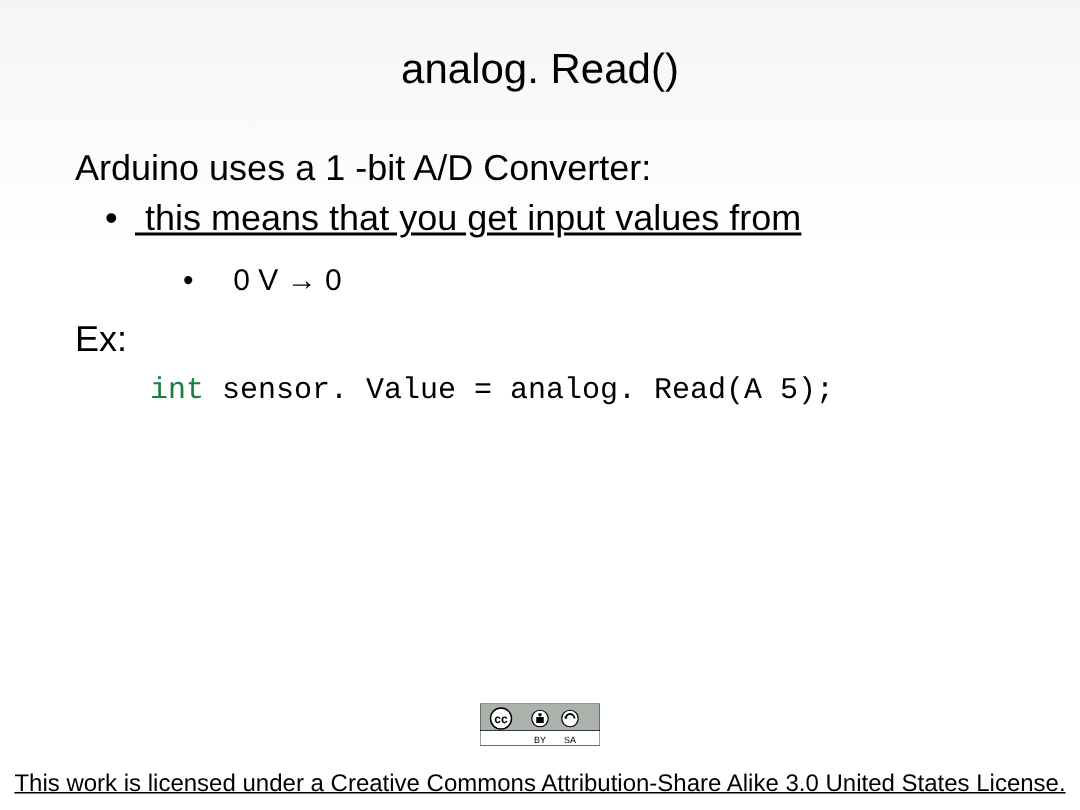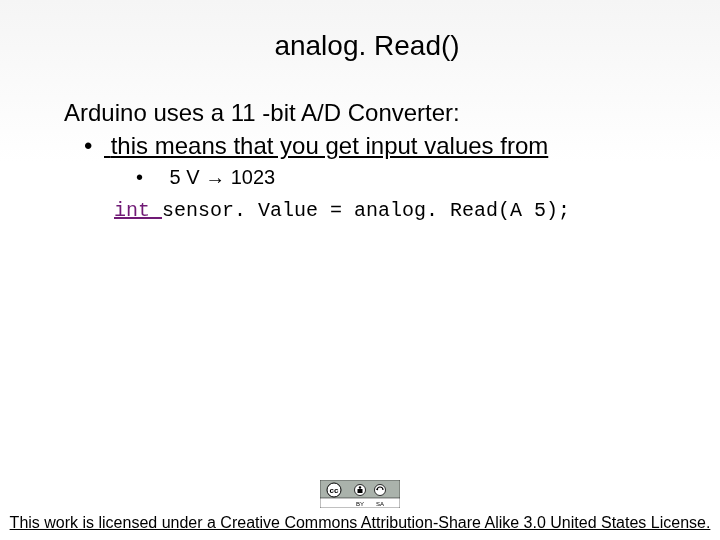--- a/index.html
+++ b/index.html
@@ -10,21 +10,21 @@
     body {
       width: 720px;
       height: 540px;
       background: linear-gradient(to bottom, #f5f5f5 0%, #ffffff 30%);
       font-family: Arial, Helvetica, sans-serif;
       color: #000;
       position: relative;
       overflow: hidden;
     }
     .slide {
-      padding: 30px 50px 0 64px;
+      padding: 30px 50px 0 50px;
     }
     .title {
       text-align: center;
       font-size: 28px;
       font-weight: normal;
       margin-bottom: 35px;
     }
     .body-text {
       font-size: 24px;
       line-height: 1.3;
@@ -60,57 +60,58 @@
     .ex-label {
       font-size: 24px;
       margin-top: 12px;
     }
     .code-line {
       font-family: "Courier New", Courier, monospace;
       font-size: 20px;
       margin-left: 50px;
       margin-top: 8px;
     }
-    .code-type { color: #701a75; text-decoration: underline; }
+    .code-type { color: #15803d; }
     .footer {
       position: absolute;
       bottom: 8px;
       width: 720px;
       text-align: center;
     }
     .cc-badge {
       display: inline-block;
-      margin-bottom: 2px;
+      margin-bottom: 12px;
     }
     .cc-badge svg {
       display: block;
     }
     .license-text {
       font-size: 16px;
       text-decoration: underline;
       color: #000;
     }
   </style>
 </head>
 <body>
 
 <div class="slide">
   <h1 class="title">analog. Read()</h1>
 
-  <div class="body-text">Arduino uses a 11 -bit A/D Converter:</div>
+  <div class="body-text">Arduino uses a 1 -bit A/D Converter:</div>
 
   <div class="bullet-level1">
     <span>this means that you get input values from</span><br>
   </div>
 
-  <div class="bullet-level2" style="margin-top:2px">
+  <div class="bullet-level2">
     <span class="dot">•</span>
-    <span>5 V </span><span class="arrow">→</span><span> 1023</span>
+    <span>0 V </span><span class="arrow">→</span><span> 0</span>
   </div>
 
+  <div class="ex-label">Ex:</div>
 
   <div class="code-line">
     <span class="code-type">int </span><span>sensor. Value = analog. Read(A 5);</span>
   </div>
 </div>
 
 <div class="footer">
   <div class="cc-badge">
     <svg width="80" height="28" viewBox="0 0 80 28">
       <rect x="0" y="0" width="80" height="28" fill="#aab2ab" stroke="#000" stroke-width="0.5"></rect>

